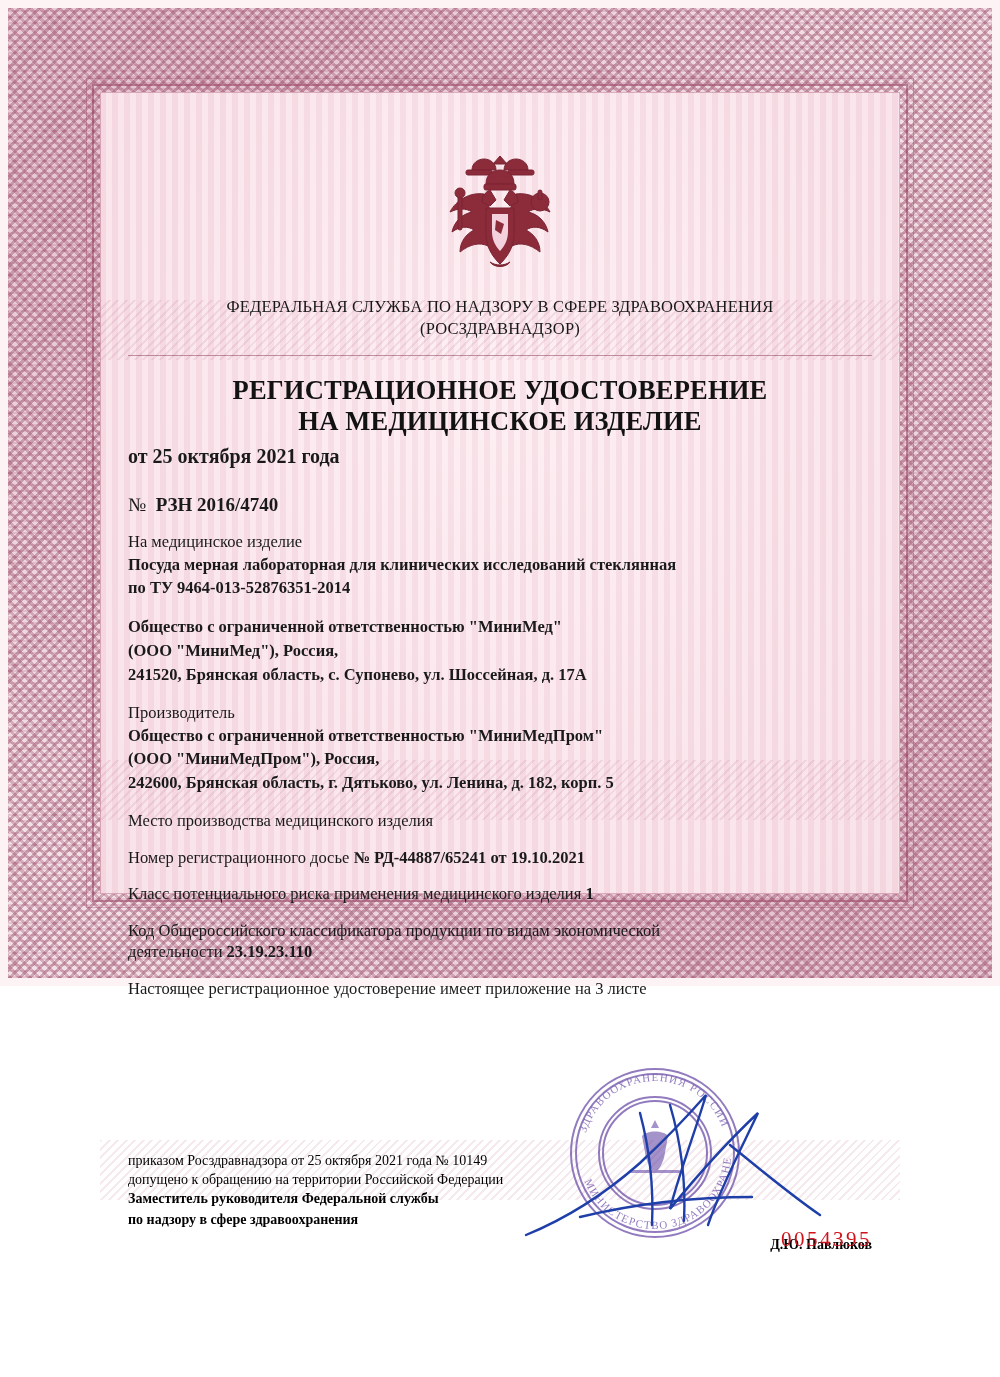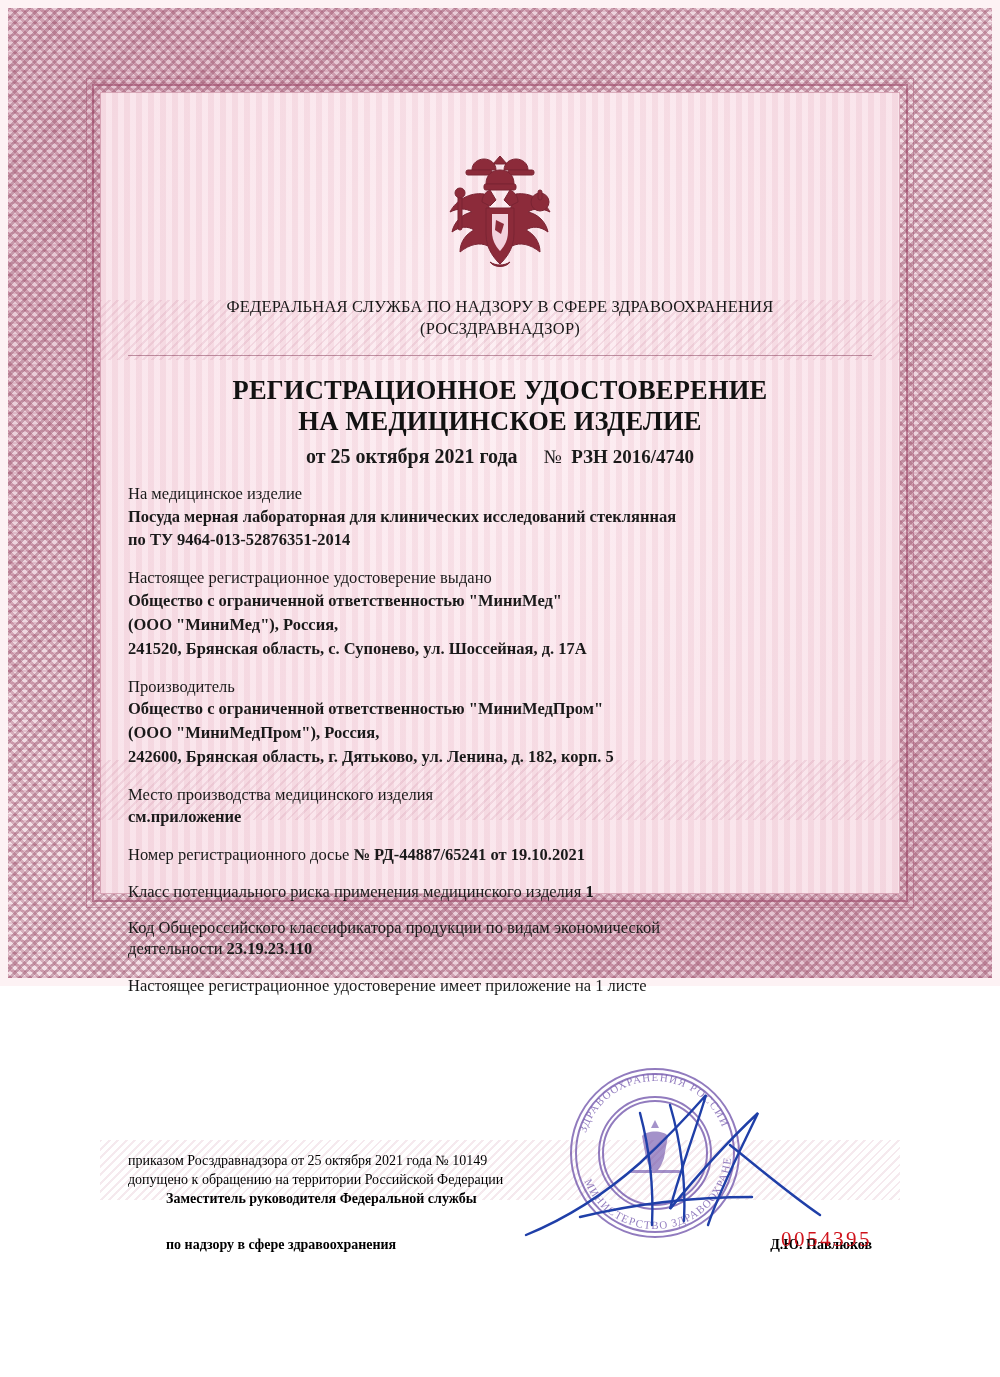--- a/index.html
+++ b/index.html
@@ -106,20 +106,21 @@
   }
   .title .l2 { display: block; }
 
   .title-row {
     display: flex;
     align-items: baseline;
     justify-content: center;
     gap: 26px;
     margin-top: 8px;
     font-weight: bold;
+    flex-direction: column;
   }
   .date-line { font-size: 20px; }
   .numero { font-size: 19px; font-weight: bold; }
   .numero .sym { font-weight: normal; font-size: 19px; }
 
   .block { margin-top: 15px; }
   .lbl {
     font-size: 16.5px;
     line-height: 1.3;
   }
@@ -138,24 +139,23 @@
     left: 128px;
     top: 1151px;
     width: 744px;
     font-size: 14px;
     line-height: 1.36;
   }
   .footer .reg-line { }
   .footer .sig-row {
     display: flex;
     justify-content: space-between;
-    align-items: flex-end;
     margin-top: 2px;
   }
-  .footer .post { font-weight: bold; margin-left: 38px; }
+  .footer .post { font-weight: bold; }
   .footer .name { font-weight: bold; white-space: nowrap; margin-top: 25px; }
 
   .serial {
     position: absolute;
     right: 128px;
     top: 1227px;
     color: #d0121b;
     font-size: 21px;
     letter-spacing: 2.5px;
     font-family: "Liberation Serif", serif;
@@ -251,53 +251,51 @@
       </span>
     </div>
 
     <div class="block">
       <div class="lbl">На медицинское изделие</div>
       <div class="val">Посуда мерная лабораторная для клинических исследований стеклянная</div>
       <div class="val">по ТУ 9464-013-52876351-2014</div>
     </div>
 
     <div class="block">
-      <div class="lbl">Настоящее регистрационное удостоверение выдано</div>
       <div class="val">Общество с ограниченной ответственностью "МиниМед"</div>
       <div class="val">(ООО "МиниМед"), Россия,</div>
       <div class="val">241520, Брянская область, с. Супонево, ул. Шоссейная, д. 17А</div>
     </div>
 
     <div class="block">
       <div class="lbl">Производитель</div>
       <div class="val">Общество с ограниченной ответственностью "МиниМедПром"</div>
       <div class="val">(ООО "МиниМедПром"), Россия,</div>
       <div class="val">242600, Брянская область, г. Дятьково, ул. Ленина, д. 182, корп. 5</div>
     </div>
 
     <div class="block">
       <div class="lbl">Место производства медицинского изделия</div>
-      <div class="val">см.приложение</div>
     </div>
 
     <div class="block">
       <div class="lbl"><span>Номер регистрационного досье</span> <span class="inline-strong">№ РД-44887/65241 от 19.10.2021</span></div>
     </div>
 
     <div class="block">
       <div class="lbl"><span>Класс потенциального риска применения медицинского изделия</span> <span class="inline-strong">1</span></div>
     </div>
 
     <div class="block">
       <div class="lbl">Код Общероссийского классификатора продукции по видам экономической</div>
       <div class="lbl"><span>деятельности</span> <span class="inline-strong">23.19.23.110</span></div>
     </div>
 
     <div class="block">
-      <div class="lbl">Настоящее регистрационное удостоверение имеет приложение на 1 листе</div>
+      <div class="lbl">Настоящее регистрационное удостоверение имеет приложение на 3 листе</div>
     </div>
 
     <div class="spacer-bottom"></div>
   </div>
 
   <div class="footer">
     <div class="reg-line">приказом Росздравнадзора от 25 октября 2021 года № 10149</div>
     <div class="reg-line">допущено к обращению на территории Российской Федерации</div>
     <div class="post">Заместитель руководителя Федеральной службы</div>
     <div class="sig-row">

